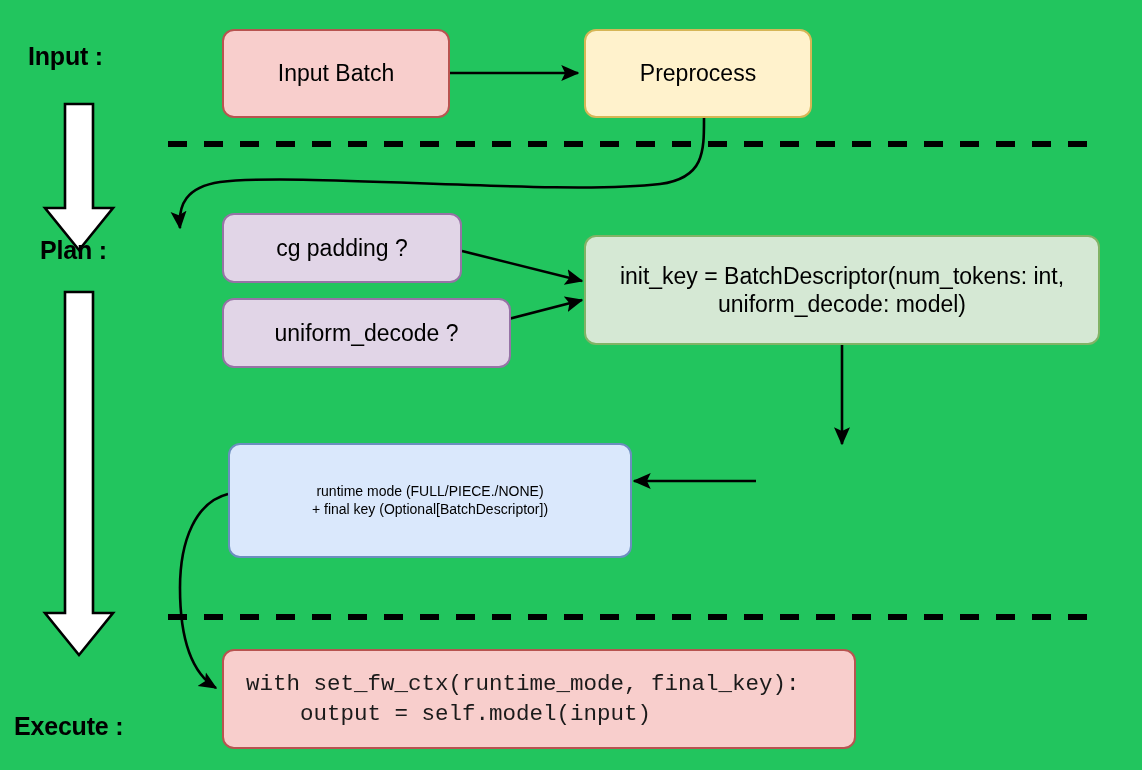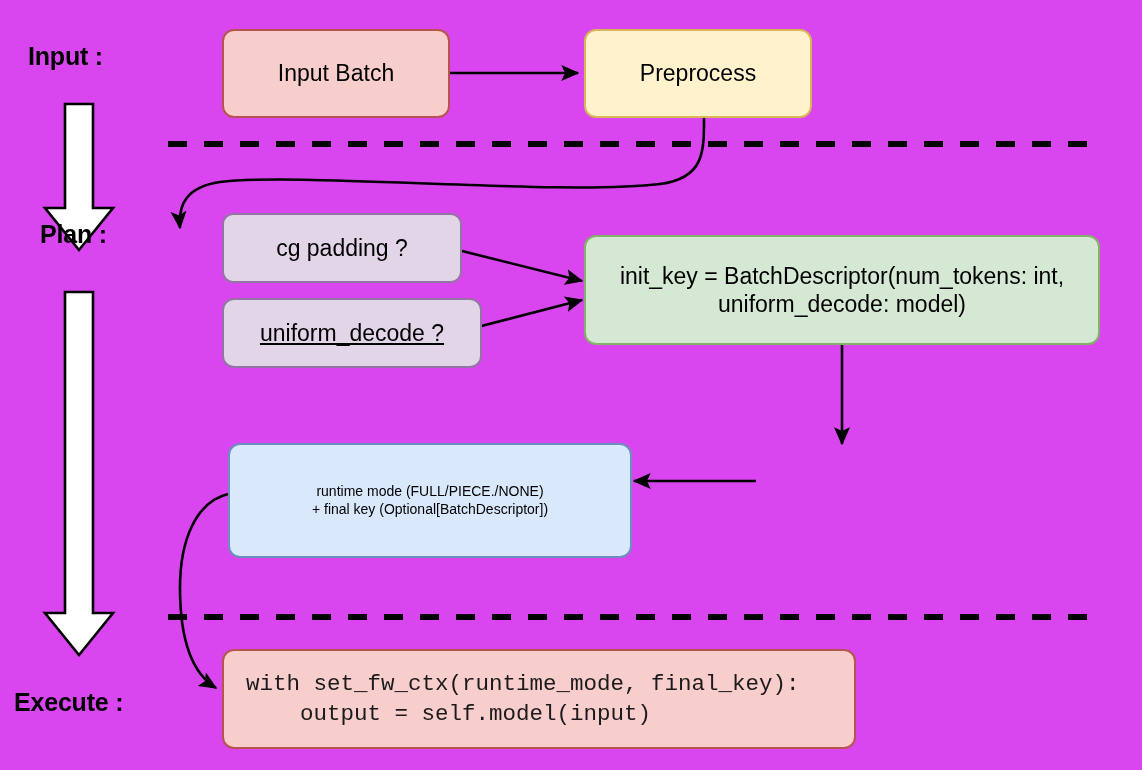--- a/index.html
+++ b/index.html
@@ -4,21 +4,21 @@
 <style>
   html, body {
     margin: 0;
     padding: 0;
     background: #ffffff;
   }
   #canvas {
     position: relative;
     width: 1142px;
     height: 770px;
-    background: #d946ef;
+    background: #22c55e;
     overflow: hidden;
     font-family: "Liberation Sans", sans-serif;
   }
   .svg-layer {
     position: absolute;
     left: 0;
     top: 0;
     width: 1142px;
     height: 770px;
     pointer-events: none;
@@ -96,36 +96,36 @@
     <line x1="462" y1="331" x2="582" y2="300" stroke="#000000" stroke-width="2.6" marker-end="url(#arrowhead)"></line>
 
     <line x1="842" y1="345" x2="842" y2="444" stroke="#000000" stroke-width="2.6" marker-end="url(#arrowhead)"></line>
 
     <line x1="756" y1="481" x2="634" y2="481" stroke="#000000" stroke-width="2.6" marker-end="url(#arrowhead)"></line>
 
     <path d="M 228 494 C 196 502, 180 540, 180 588 C 180 636, 190 672, 216 688" fill="none" stroke="#000000" stroke-width="2.6" marker-end="url(#arrowhead)"></path>
   </svg>
 
   <div class="stage-label" style="left:28px; top:42px;">Input :</div>
-  <div class="stage-label" style="left:40px; top:220px;">Plan :</div>
-  <div class="stage-label" style="left:14px; top:688px;">Execute :</div>
+  <div class="stage-label" style="left:40px; top:236px;">Plan :</div>
+  <div class="stage-label" style="left:14px; top:712px;">Execute :</div>
 
   <div class="node" style="left:222px; top:29px; width:228px; height:89px; background:#f8cecc; border-color:#b85450;">
     <span>Input Batch</span>
   </div>
 
   <div class="node" style="left:584px; top:29px; width:228px; height:89px; background:#fff2cc; border-color:#d6b656;">
     <span>Preprocess</span>
   </div>
 
-  <div class="node" style="left:222px; top:213px; width:240px; height:70px; background:#e1d5e7; border-color:#9673a6;border-radius:11px;">
+  <div class="node" style="left:222px; top:213px; width:240px; height:70px; background:#e1d5e7; border-color:#9673a6;">
     <span>cg padding ?</span>
   </div>
 
-  <div class="node" style="left:222px; top:298px; width:260px; height:70px; background:#e1d5e7; border-color:#9673a6;text-decoration:underline;">
+  <div class="node" style="left:222px; top:298px; width:289px; height:70px; background:#e1d5e7; border-color:#9673a6;">
     <span>uniform_decode ?</span>
   </div>
 
   <div class="node" style="left:584px; top:235px; width:516px; height:110px; background:#d5e8d4; border-color:#82b366;">
     <span class="multiline">init_key = BatchDescriptor(num_tokens: int,
 uniform_decode: model)</span>
   </div>
 
 
 

